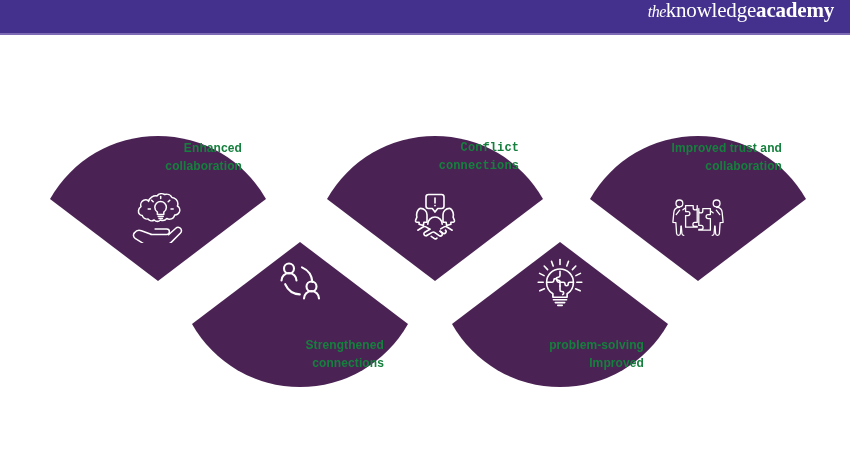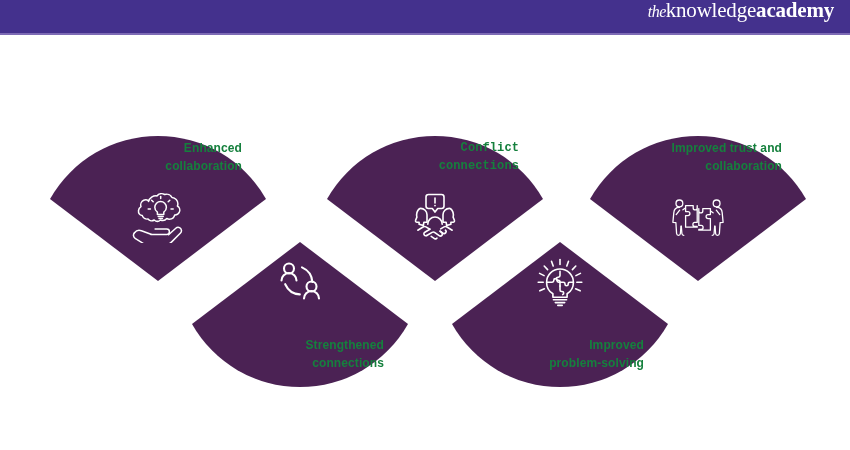--- a/index.html
+++ b/index.html
@@ -205,22 +205,22 @@
         <path d="M24.2 44.4l3.3 2.2c.8.5 1.9.3 2.5-.5"></path>
       </svg>
     </div>
   </div>
 
   <div class="fan-item down" id="fan-3">
     <svg class="fan-shape" viewBox="0 0 220 170">
       <path d="M 2 84 A 124 124 0 0 0 218 84 L 110 2 Z" fill="#4B2254"></path>
     </svg>
     <div class="fan-label">
+      <div>problem-solving</div>
       <div>Improved</div>
-      <div>problem-solving</div>
     </div>
     <div class="fan-icon">
       <svg width="56" height="52" viewBox="0 0 56 52" fill="none" stroke="#ffffff" stroke-width="1.6" stroke-linecap="round" stroke-linejoin="round">
 
         <line x1="28" y1="1.5" x2="28" y2="6.5"></line>
         <line x1="19.5" y1="3.2" x2="21.2" y2="7.9"></line>
         <line x1="36.5" y1="3.2" x2="34.8" y2="7.9"></line>
         <line x1="12.2" y1="8" x2="15.6" y2="11.6"></line>
         <line x1="43.8" y1="8" x2="40.4" y2="11.6"></line>
         <line x1="7.6" y1="15.4" x2="12.1" y2="17.6"></line>

